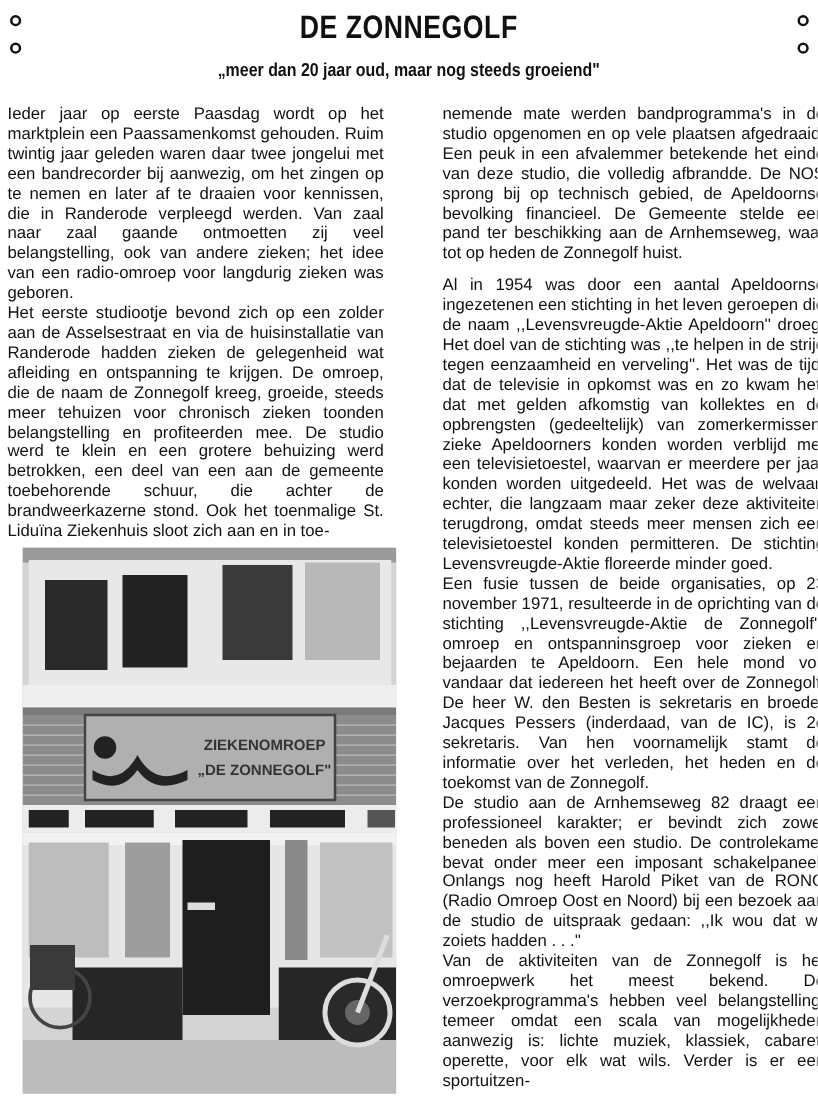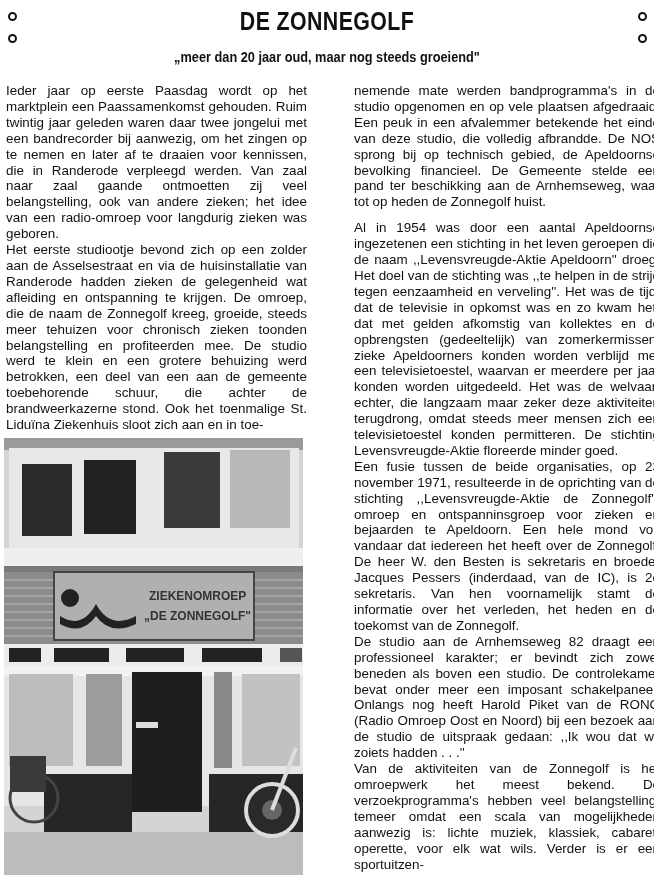--- a/index.html
+++ b/index.html
@@ -9,21 +9,21 @@
     font-family: "Liberation Sans", sans-serif; font-weight: bold; font-size: 26px; letter-spacing: 0.5px;
     transform: scaleX(0.82); transform-origin: center; }
   .subtitle { position: absolute; left: 0; right: 0; top: 48px; text-align: center;
     font-family: "Liberation Sans", sans-serif; font-weight: bold; font-size: 15px;
     transform: scaleX(0.85); transform-origin: center; }
   .col { position: absolute; font-family: "Liberation Sans", sans-serif; font-size: 13.4px; line-height: 15.9px; text-align: justify; }
   .col p { margin: 0; }
   .col-left { left: 6px; top: 83px; width: 301px; }
   .col-right { left: 354px; top: 83px; width: 306px; }
   .gap { height: 10px; }
-  .photo { position: absolute; left: 4px; top: 438px; width: 299px; height: 437px; background: #cfcfcf; overflow: hidden; }
+  .photo { position: absolute; left: 18px; top: 438px; width: 299px; height: 437px; background: #cfcfcf; overflow: hidden; }
 </style>
 </head>
 <body>
 
 <span class="hole" style="left:8px;top:12px;"></span>
 <span class="hole" style="left:8px;top:34px;"></span>
 <span class="hole" style="left:638px;top:12px;"></span>
 <span class="hole" style="left:638px;top:34px;"></span>
 
 <div class="title">DE ZONNEGOLF</div>

